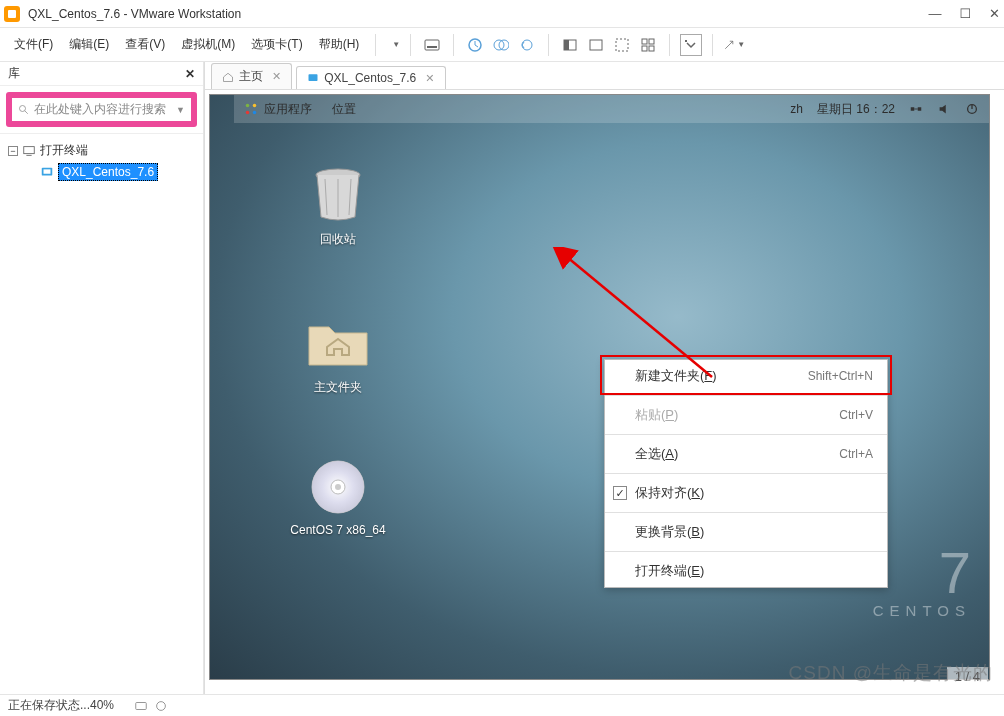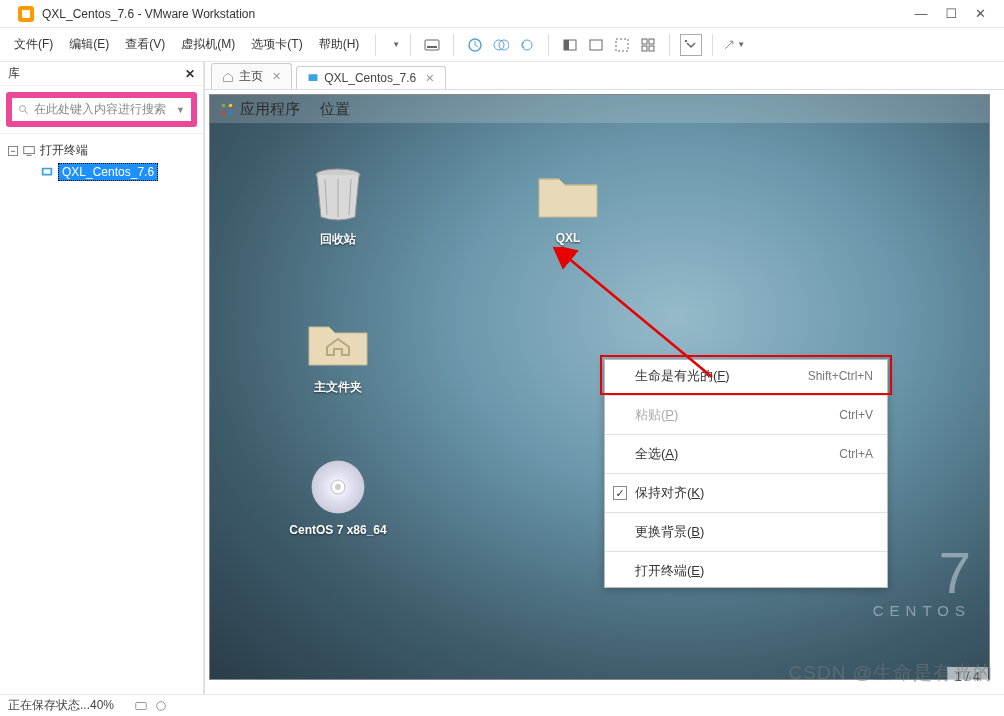--- a/index.html
+++ b/index.html
@@ -1,18 +1,18 @@
 <!DOCTYPE html>
 <html><head>
 <meta charset="utf-8">
 <style>
 * { margin: 0; padding: 0; box-sizing: border-box; font-family: "Microsoft YaHei", sans-serif; }
 body { width: 1004px; height: 716px; background: #fff; overflow: hidden; position: relative; }
 
-.title-bar { height: 28px; display: flex; align-items: center; padding: 0 18px; border-bottom: 1px solid #e5e5e5; font-size: 12px; color: #333; }
+.title-bar { height: 28px; display: flex; align-items: center; padding: 0 4px; border-bottom: 1px solid #e5e5e5; font-size: 12px; color: #333; }
 .title-bar .logo { width: 16px; height: 16px; background: #ff9900; border-radius: 3px; margin-right: 8px; display:flex; align-items:center; justify-content:center; }
 .title-bar .logo::after { content:""; width:8px; height:8px; background:#fff; border-radius:1px; }
 .win-controls { margin-left: auto; display: flex; gap: 18px; color:#555; font-size:13px; }
 .win-controls span { cursor:pointer; }
 
 .menu-bar { height: 34px; display:flex; align-items:center; padding: 0 8px; border-bottom: 1px solid #e5e5e5; font-size: 12px; color:#333; gap: 4px; }
 .menu-item { padding: 3px 6px; cursor:pointer; }
 .vsep { width:1px; height:22px; background:#ddd; margin: 0 6px; }
 .tb-btn { width:22px; height:22px; display:flex; align-items:center; justify-content:center; cursor:pointer; }
 .tb-btn svg { width:16px; height:16px; }
@@ -37,30 +37,30 @@
 .content-area { flex:1; display:flex; flex-direction:column; background:#3b82f6; border-left:1px solid #ddd; }
 .tab-bar { height:28px; display:flex; align-items:flex-end; padding: 2px 6px 0; gap:4px; background:#fff; border-bottom:1px solid #ddd; }
 .tab { display:flex; align-items:center; gap:5px; padding:4px 10px; border:1px solid #ccc; border-bottom:none; border-radius:3px 3px 0 0; font-size:12px; color:#444; background:#fafafa; cursor:pointer; }
 .tab.active { background:#fff; }
 .tab .close { font-size:11px; color:#999; margin-left:4px; }
 .tab svg { width:12px; height:12px; }
 
 .vm-viewport { flex:1; position:relative; padding:4px 14px 14px 4px; background:#fff; }
 .vm-screen { width:100%; height:100%; background: radial-gradient(ellipse at 60% 38%, #96baca 0%, #6a97ab 34%, #3f5d6d 70%, #2a3d49 100%); position:relative; overflow:hidden; border:1px solid #888; }
 
-.gnome-bar { height:28px; background: rgba(255,255,255,0.18); display:flex; align-items:center; padding:0 10px; font-size:15px; color:#2c2c2c; }
+.gnome-bar { height:28px; background: rgba(255,255,255,0.18); display:flex; align-items:center; padding:0 10px; font-size:12px; color:#2c2c2c;margin-left:24px; }
 .gnome-bar .app-icon { width:14px; height:14px; margin-right:6px; }
 .gnome-bar .gitem { margin-right:20px; cursor:pointer; }
 .gnome-bar .right { margin-left:auto; display:flex; align-items:center; gap:14px; }
 .gnome-bar .right svg { width:14px; height:14px; }
 
 .desktop-icon { position:absolute; width:120px; text-align:center; color:#fff; font-size:12px; cursor:pointer; }
 .desktop-icon .ico { width:70px; height:60px; margin:0 auto 6px; }
 .desktop-icon .ico svg { width:100%; height:100%; }
-.desktop-icon .lbl { text-shadow:0 1px 2px rgba(0,0,0,0.6);font-weight:bold; }
+.desktop-icon .lbl { text-shadow:0 1px 2px rgba(0,0,0,0.6); }
 
 .context-menu { position:absolute; left:394px; top:264px; width:284px; background:#fff; border:1px solid #bbb; box-shadow:0 2px 8px rgba(0,0,0,0.25); font-size:13px; }
 .ctx-item { display:flex; align-items:center; padding:7px 14px 7px 30px; cursor:pointer; color:#333; }
 .ctx-item .shortcut { margin-left:auto; color:#777; font-size:12px; }
 .ctx-item.disabled { color:#aaa; }
 .ctx-item .chk { position:absolute; left:8px; width:14px; height:14px; border:1px solid #888; background:#fff; display:flex; align-items:center; justify-content:center; font-size:11px; }
 .ctx-sep { height:1px; background:#e0e0e0; margin:3px 0; }
 .ctx-item u { text-decoration:underline; }
 .highlight-box { position:absolute; border:2px solid #e60000; pointer-events:none; }
 
@@ -232,40 +232,49 @@
 
         <div class="gnome-bar">
           <svg class="app-icon" viewBox="0 0 16 16">
               <circle cx="4" cy="4" r="2" fill="#7cb342"></circle>
               <circle cx="12" cy="4" r="2" fill="#fbc02d"></circle>
               <circle cx="4" cy="12" r="2" fill="#e53935"></circle>
               <circle cx="12" cy="12" r="2" fill="#1e88e5"></circle>
             </svg>
           <span class="gitem">应用程序</span>
           <span class="gitem">位置</span>
+          <div class="right">
+            <span>zh</span>
+            <span>星期日 16：22</span>
+            <svg viewBox="0 0 16 16">
+                <rect x="2" y="6" width="4" height="4" fill="#333"></rect>
+                <rect x="10" y="6" width="4" height="4" fill="#333"></rect>
+                <line x1="6" y1="8" x2="10" y2="8" stroke="#333"></line>
+              </svg>
+            <svg viewBox="0 0 16 16">
+                <path d="M3 6v4h3l4 3V3L6 6z" fill="#333"></path>
+              </svg>
+            <svg viewBox="0 0 16 16">
+                <circle cx="8" cy="8" r="5" fill="none" stroke="#333" stroke-width="1.5"></circle>
+                <line x1="8" y1="3" x2="8" y2="8" stroke="#333" stroke-width="1.5"></line>
+              </svg>
+          </div>
         </div>
 
         <div class="desktop-icon" style="left:68px; top:70px;">
           <div class="ico"><svg viewBox="0 0 70 60">
                 <ellipse cx="35" cy="10" rx="22" ry="6" fill="#ccc" stroke="#999"></ellipse>
                 <path d="M14 10 L18 52 Q35 58 52 52 L56 10" fill="#d8d8d8" stroke="#999"></path>
                 <line x1="22" y1="14" x2="24" y2="50" stroke="#aaa"></line>
                 <line x1="35" y1="14" x2="35" y2="52" stroke="#aaa"></line>
                 <line x1="48" y1="14" x2="46" y2="50" stroke="#aaa"></line>
               </svg></div>
           <div class="lbl">回收站</div>
         </div>
 
-        <div class="desktop-icon" style="left:298px; top:70px;">
-          <div class="ico"><svg viewBox="0 0 70 60">
-                <path d="M6 14h20l6 6h32v32H6z" fill="#e8d9b8" stroke="#c8b890"></path>
-                <path d="M6 14h20l6 6h32" fill="none" stroke="#c8b890"></path>
-              </svg></div>
-          <div class="lbl">QXL</div>
-        </div>
 
         <div class="desktop-icon" style="left:68px; top:218px;">
           <div class="ico"><svg viewBox="0 0 70 60">
                 <path d="M6 14h20l6 6h32v32H6z" fill="#e8d9b8" stroke="#c8b890"></path>
                 <path d="M24 42v-8l11-8 11 8v8h-7v-6h-8v6z" fill="none" stroke="#b8a880" stroke-width="2"></path>
               </svg></div>
           <div class="lbl">主文件夹</div>
         </div>
 
         <div class="desktop-icon" style="left:68px; top:362px;">
@@ -280,21 +289,21 @@
                   </radialGradient>
                 </defs>
                 <circle cx="35" cy="30" r="7" fill="#fff" stroke="#bbb"></circle>
                 <circle cx="35" cy="30" r="3" fill="#ccc"></circle>
               </svg></div>
           <div class="lbl">CentOS 7 x86_64</div>
         </div>
 
         <div class="context-menu">
           <div class="ctx-item" style="position:relative">
-            <span><span>生命是有光的(</span><u>F</u><span>)</span></span>
+            <span><span>新建文件夹(</span><u>F</u><span>)</span></span>
             <span class="shortcut">Shift+Ctrl+N</span>
           </div>
           <div class="ctx-sep"></div>
           <div class="ctx-item disabled">
             <span><span>粘贴(</span><u>P</u><span>)</span></span>
             <span class="shortcut">Ctrl+V</span>
           </div>
           <div class="ctx-sep"></div>
           <div class="ctx-item">
             <span><span>全选(</span><u>A</u><span>)</span></span>

